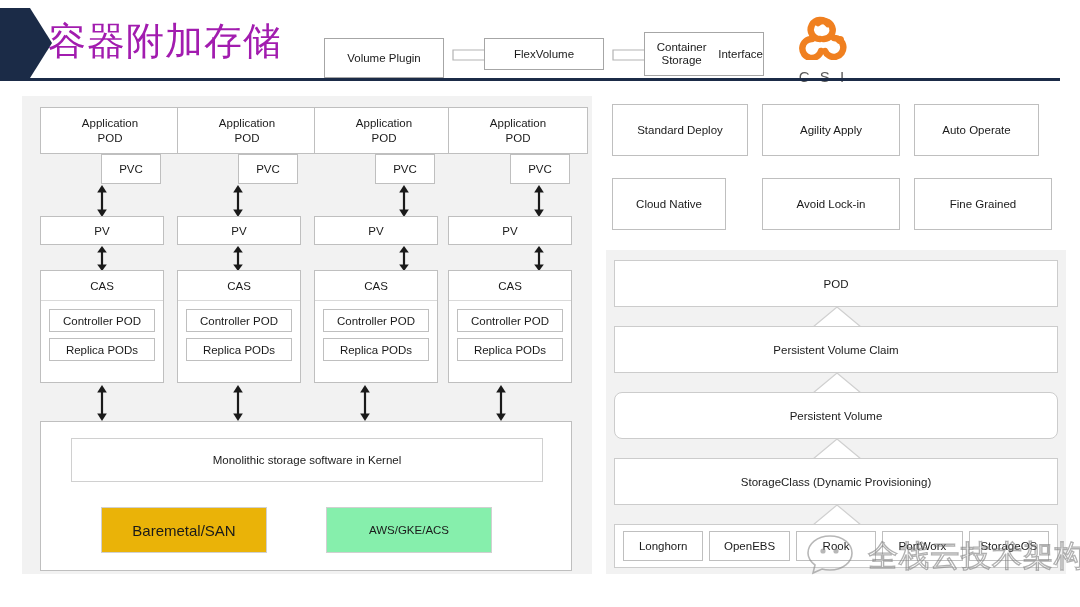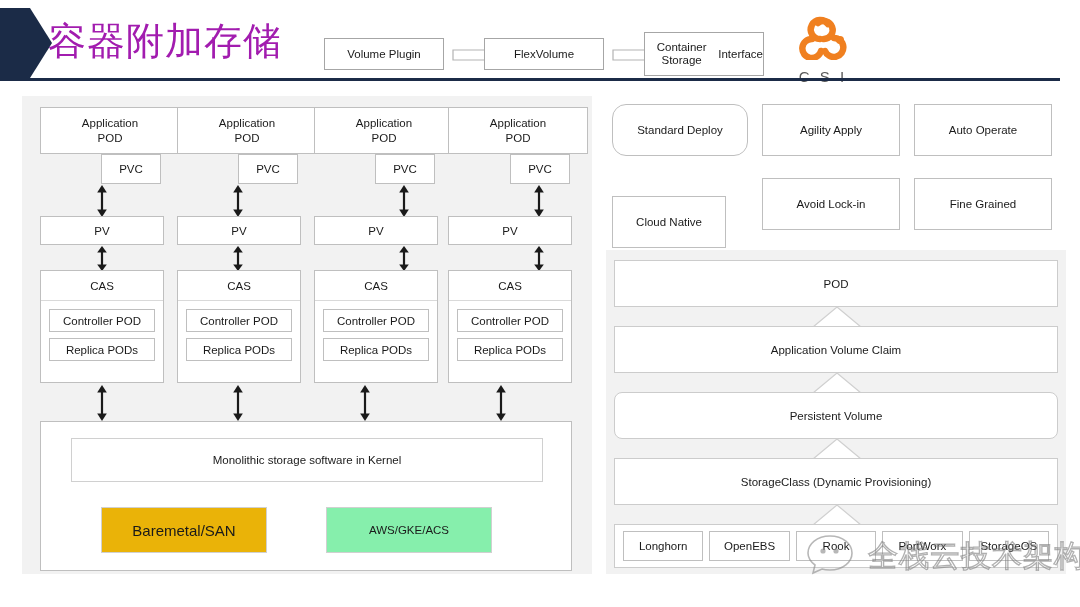--- a/index.html
+++ b/index.html
@@ -111,21 +111,21 @@
 </style>
 </head>
 <body>
 
 <div id="root">
 
   <div class="header">
     <div class="nav-chevron"></div>
     <div class="page-title">容器附加存储</div>
 
-    <div class="flowbox" style="left:324px; top:38px; width:120px; height:32px;">
+    <div class="flowbox" style="left:324px; top:38px; width:120px; height:40px;">
       <span>Volume Plugin</span>
     </div>
 
     <svg class="flow-arrow" style="left:452px; top:44px;" width="52" height="22" viewBox="0 0 52 22">
       <path d="M1 6 H34 V1 L51 11 L34 21 V16 H1 Z" fill="#ffffff" stroke="#b3b3b3" stroke-width="1.2"></path>
     </svg>
 
     <div class="flowbox" style="left:484px; top:38px; width:120px; height:32px;">
       <span>FlexVolume</span>
     </div>
@@ -297,50 +297,50 @@
     <div style="position:absolute; left:60px; top:85px; width:166px; height:46px;
                 border:1px solid #d0d0d0; background:#eab308; display:flex;
                 align-items:center; justify-content:center; font-size:15px; color:#1a1a1a;">Baremetal/SAN</div>
     <div style="position:absolute; left:285px; top:85px; width:166px; height:46px;
                 border:1px solid #d0d0d0; background:#86efac; display:flex;
                 align-items:center; justify-content:center; font-size:11.5px; color:#1a1a1a;">AWS/GKE/ACS</div>
   </div>
 
   <div class="panel-right-top"></div>
 
-  <div class="box" style="left:612px; top:104px; width:136px; height:52px;border-radius:14px;">
+  <div class="box" style="left:612px; top:104px; width:136px; height:52px;">
     <span>Standard Deploy</span>
   </div>
   <div class="box" style="left:762px; top:104px; width:138px; height:52px;">
     <span>Agility Apply</span>
   </div>
-  <div class="box" style="left:914px; top:104px; width:138px; height:52px;">
+  <div class="box" style="left:914px; top:104px; width:125px; height:52px;">
     <span>Auto Operate</span>
   </div>
-  <div class="box" style="left:612px; top:196px; width:114px; height:52px;">
+  <div class="box" style="left:612px; top:178px; width:114px; height:52px;">
     <span>Cloud Native</span>
   </div>
   <div class="box" style="left:762px; top:178px; width:138px; height:52px;">
     <span>Avoid Lock-in</span>
   </div>
   <div class="box" style="left:914px; top:178px; width:138px; height:52px;">
     <span>Fine Grained</span>
   </div>
 
   <div class="panel-right-bot"></div>
 
   <div class="stack-box" style="left:614px; top:260px; width:444px; height:47px;">
     <span>POD</span>
   </div>
   <svg class="tri" style="left:812px; top:306px;" width="50" height="22" viewBox="0 0 50 22">
     <polygon points="25,1 49,21 1,21" fill="#ffffff" stroke="#d0d0d0" stroke-width="1.2"></polygon>
   </svg>
 
   <div class="stack-box" style="left:614px; top:326px; width:444px; height:47px;">
-    <span>Application Volume Claim</span>
+    <span>Persistent Volume Claim</span>
   </div>
   <svg class="tri" style="left:812px; top:372px;" width="50" height="22" viewBox="0 0 50 22">
     <polygon points="25,1 49,21 1,21" fill="#ffffff" stroke="#d0d0d0" stroke-width="1.2"></polygon>
   </svg>
 
   <div class="stack-box" style="left:614px; top:392px; width:444px; height:47px;border-radius:8px;">
     <span>Persistent Volume</span>
   </div>
   <svg class="tri" style="left:812px; top:438px;" width="50" height="22" viewBox="0 0 50 22">
     <polygon points="25,1 49,21 1,21" fill="#ffffff" stroke="#d0d0d0" stroke-width="1.2"></polygon>

